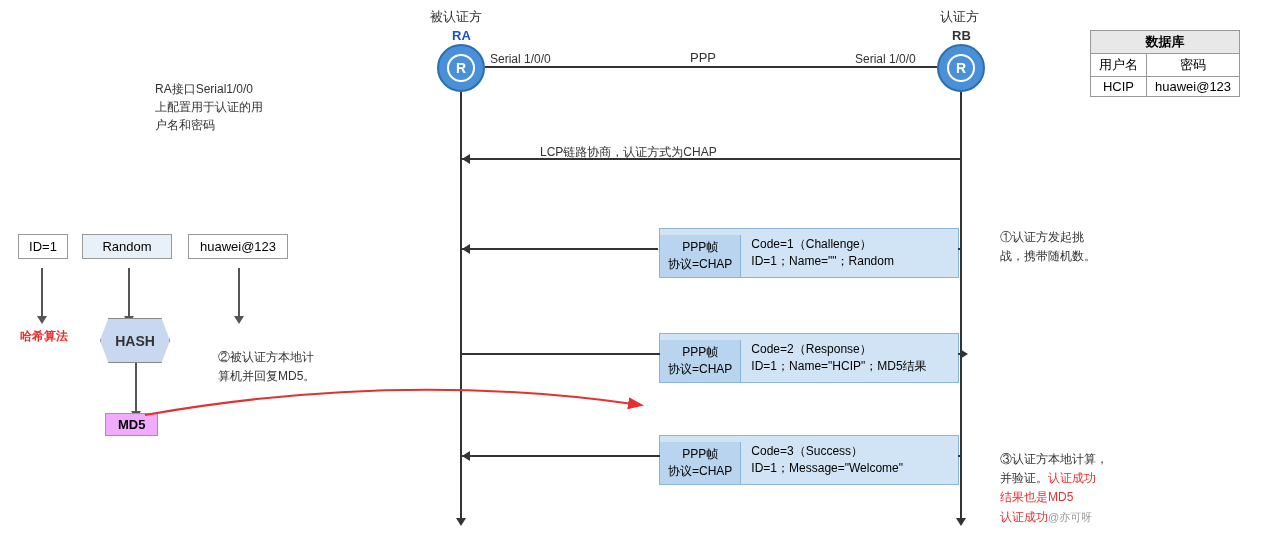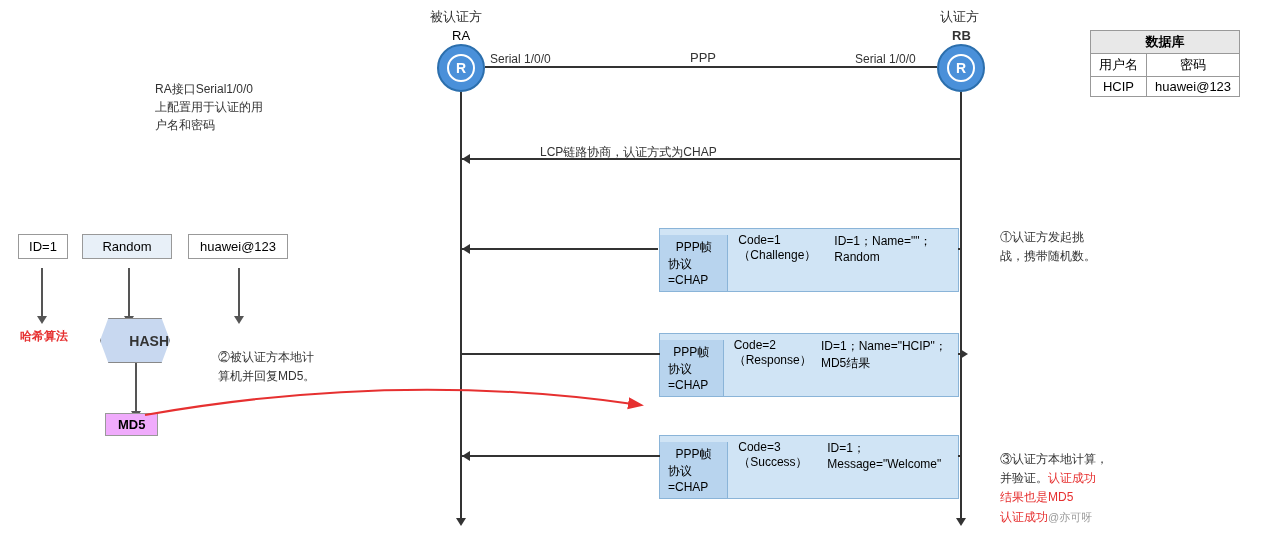--- a/index.html
+++ b/index.html
@@ -60,21 +60,21 @@
       display: flex;
       flex-direction: column;
       align-items: center;
       justify-content: center;
       margin-top: 6px;
     }
     .ppp-right {
       padding: 4px 10px;
       font-size: 12px;
       display: flex;
-      flex-direction: row;
+      flex-direction: column;
       justify-content: center;
     }
     
     .box {
       border: 1px solid #999;
       padding: 4px 10px;
       background: #fff;
       font-size: 13px;
     }
     .md5-box {
@@ -86,21 +86,21 @@
     }
   </style>
 </head>
 <body>
 
 <div class="diagram-container">
 
   <div style="position:absolute; left:430px; top:8px; font-size:13px; color:#333;">被认证方</div>
   <div style="position:absolute; left:940px; top:8px; font-size:13px; color:#333;">认证方</div>
 
-  <div style="position:absolute; left:452px; top:28px; font-size:13px; font-weight:normal; color:#000000;">RA</div>
+  <div style="position:absolute; left:452px; top:28px; font-size:13px; font-weight:bold; color:#1d4ed8;">RA</div>
 
   <div style="position:absolute; left:952px; top:28px; font-size:13px; font-weight:bold; color:#333;">RB</div>
 
   <div style="position:absolute; left:437px; top:44px;">
     <div class="router-icon">
       <svg width="30" height="30" viewBox="0 0 30 30">
         <circle cx="15" cy="15" r="13" fill="none" stroke="white" stroke-width="2"></circle>
         <text x="15" y="20" text-anchor="middle" fill="white" font-size="14" font-weight="bold">R</text>
       </svg>
     </div>
@@ -177,21 +177,21 @@
     <div style="position:absolute; bottom:-6px; left:-4px; width:0; height:0; border-top:8px solid #555; border-left:5px solid transparent; border-right:5px solid transparent;"></div>
   </div>
 
   <div style="position:absolute; left:238px; top:268px; width:2px; height:50px; background:#555;">
     <div style="position:absolute; bottom:-6px; left:-4px; width:0; height:0; border-top:8px solid #555; border-left:5px solid transparent; border-right:5px solid transparent;"></div>
   </div>
 
   <div style="position:absolute; left:20px; top:328px; font-size:12px; color:#e63030; font-weight:bold;">哈希算法</div>
 
   <div style="position:absolute; left:100px; top:318px;">
-    <div style="width:70px; height:45px; background:#c8d8f0; border:1px solid #888; clip-path:polygon(12% 0%, 88% 0%, 100% 50%, 88% 100%, 12% 100%, 0% 50%); display:flex; align-items:center; justify-content:flex-end; font-size:14px; font-weight:bold; color:#333;">
+    <div style="width:70px; height:45px; background:#c8d8f0; border:1px solid #888; clip-path:polygon(12% 0%, 88% 0%, 100% 50%, 88% 100%, 12% 100%, 0% 50%); display:flex; align-items:center; justify-content:center; font-size:14px; font-weight:bold; color:#333;">
       <span>HASH</span>
     </div>
   </div>
 
   <div style="position:absolute; left:135px; top:363px; width:2px; height:50px; background:#555;">
     <div style="position:absolute; bottom:-6px; left:-4px; width:0; height:0; border-top:8px solid #555; border-left:5px solid transparent; border-right:5px solid transparent;"></div>
   </div>
 
   <div style="position:absolute; left:105px; top:413px;">
     <div class="md5-box">MD5</div>

